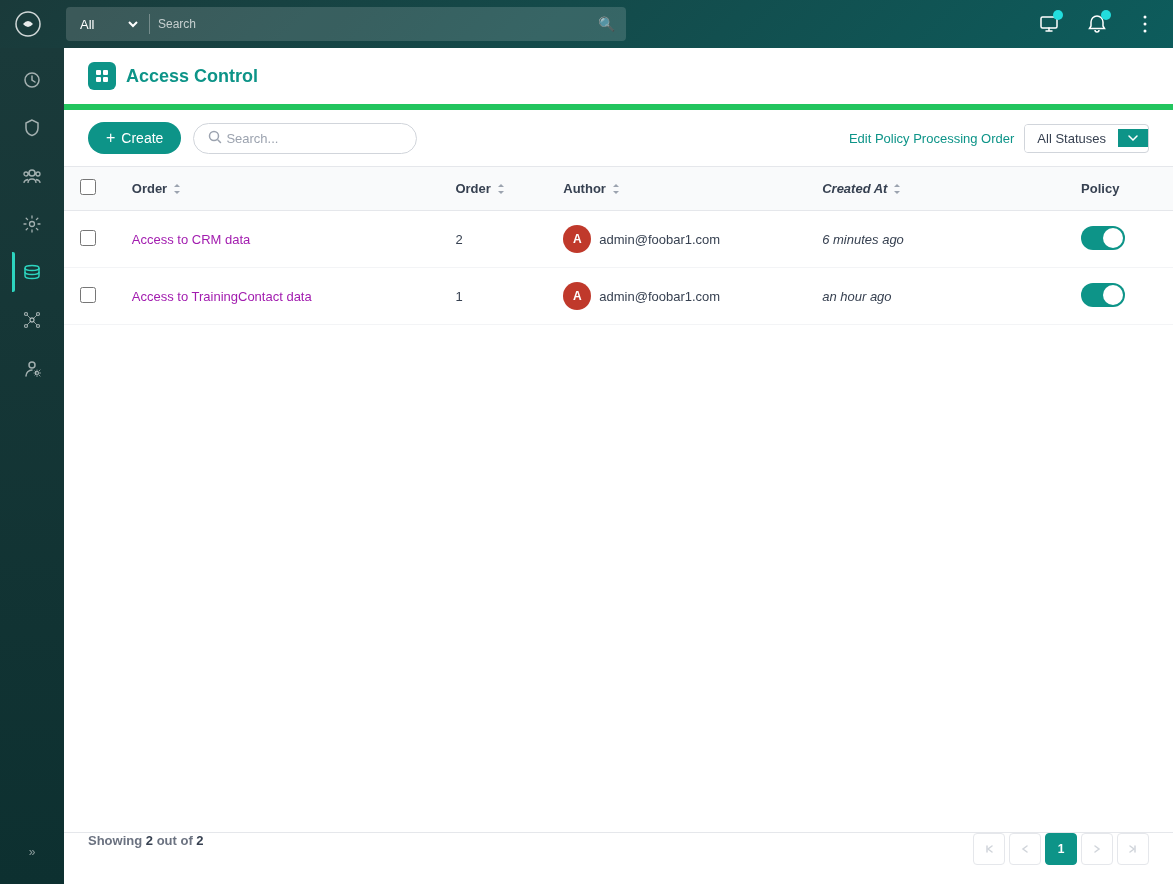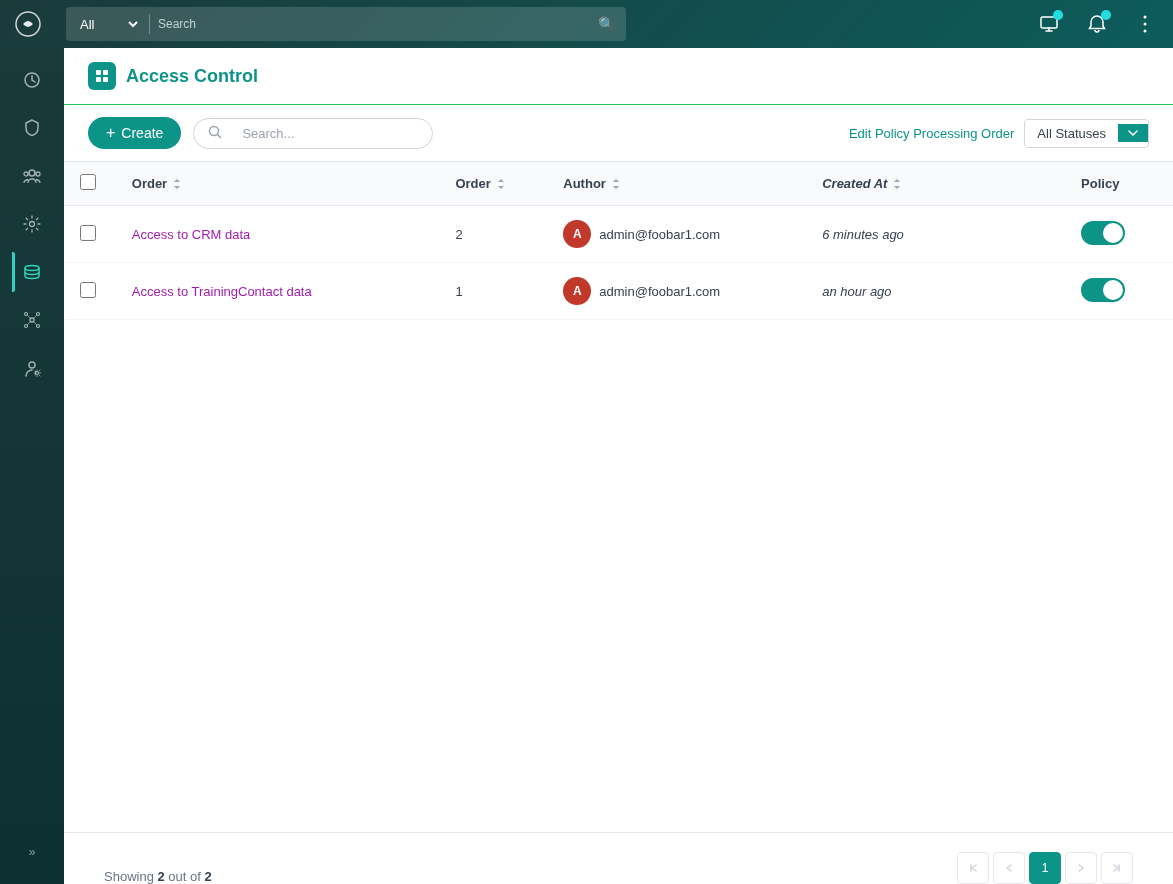--- a/index.html
+++ b/index.html
@@ -92,21 +92,21 @@
     }
 
     
     .content-area {
       flex: 1; display: flex; flex-direction: column; overflow: hidden;
       background: white;
     }
 
     
     .page-header {
-      background: white; border-bottom: 1px solid #22c55e;
+      background: white; border-bottom: 6px solid #22c55e;
       padding: 14px 24px;
       display: flex; align-items: center; gap: 10px;
     }
     .page-header-icon {
       width: 28px; height: 28px;
       background: #0d9488; border-radius: 6px;
       display: flex; align-items: center; justify-content: center;
       color: white; font-size: 14px;
     }
     .page-header-title {
@@ -120,21 +120,21 @@
       background: white; border-bottom: 1px solid #e5e7eb;
     }
     .create-btn {
       background: #0d9488; color: white; border: none;
       border-radius: 20px; padding: 8px 18px;
       font-size: 14px; cursor: pointer; display: flex; align-items: center; gap: 6px;
     }
     .toolbar-search-container {
       display: flex; align-items: center;
       border: 1px solid #d1d5db; border-radius: 20px;
-      padding: 6px 14px; gap: 20px; background: white;
+      padding: 6px 14px; gap: 4px; background: white;
       min-width: 220px;
     }
     .toolbar-search-icon { color: #9ca3af; font-size: 14px; }
     .toolbar-search-input {
       border: none; outline: none; font-size: 13px; color: #374151;
       background: transparent;
     }
     .toolbar-search-input::placeholder { color: #9ca3af; }
     .toolbar-right { margin-left: auto; display: flex; align-items: center; gap: 10px; }
     .edit-policy-link { color: #0d9488; font-size: 13px; cursor: pointer; text-decoration: none; }
@@ -208,22 +208,23 @@
     .toggle::after {
       content: ''; position: absolute;
       width: 20px; height: 20px; border-radius: 50%;
       background: white; top: 2px; right: 2px;
       transition: left 0.2s;
     }
 
     
     .footer {
       height: 52px; background: white; border-top: 1px solid #e5e7eb;
-      display: flex; align-items: flex-end; padding: 0 40px;
+      display: flex; align-items: flex-start; padding: 0 24px;
       flex-shrink: 0;
+      font-weight: bold;
     }
     .showing-text { font-size: 13px; color: #6b7280; }
     .showing-text strong { color: #374151; }
     .pagination { margin-left: auto; display: flex; align-items: center; gap: 4px; }
     .page-btn {
       width: 32px; height: 32px; display: flex; align-items: center; justify-content: center;
       border: 1px solid #e5e7eb; border-radius: 4px; cursor: pointer;
       font-size: 12px; color: #6b7280; background: white;
     }
     .page-btn.active { background: #0d9488; color: white; border-color: #0d9488; }

